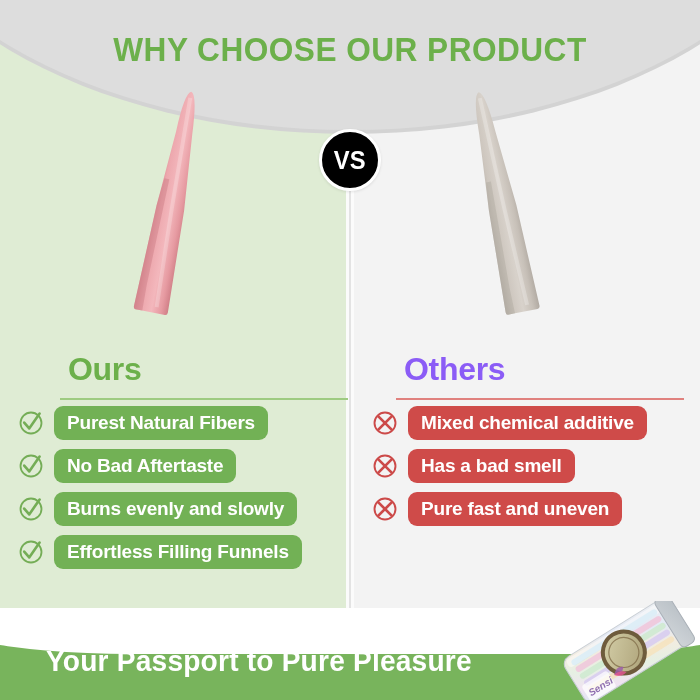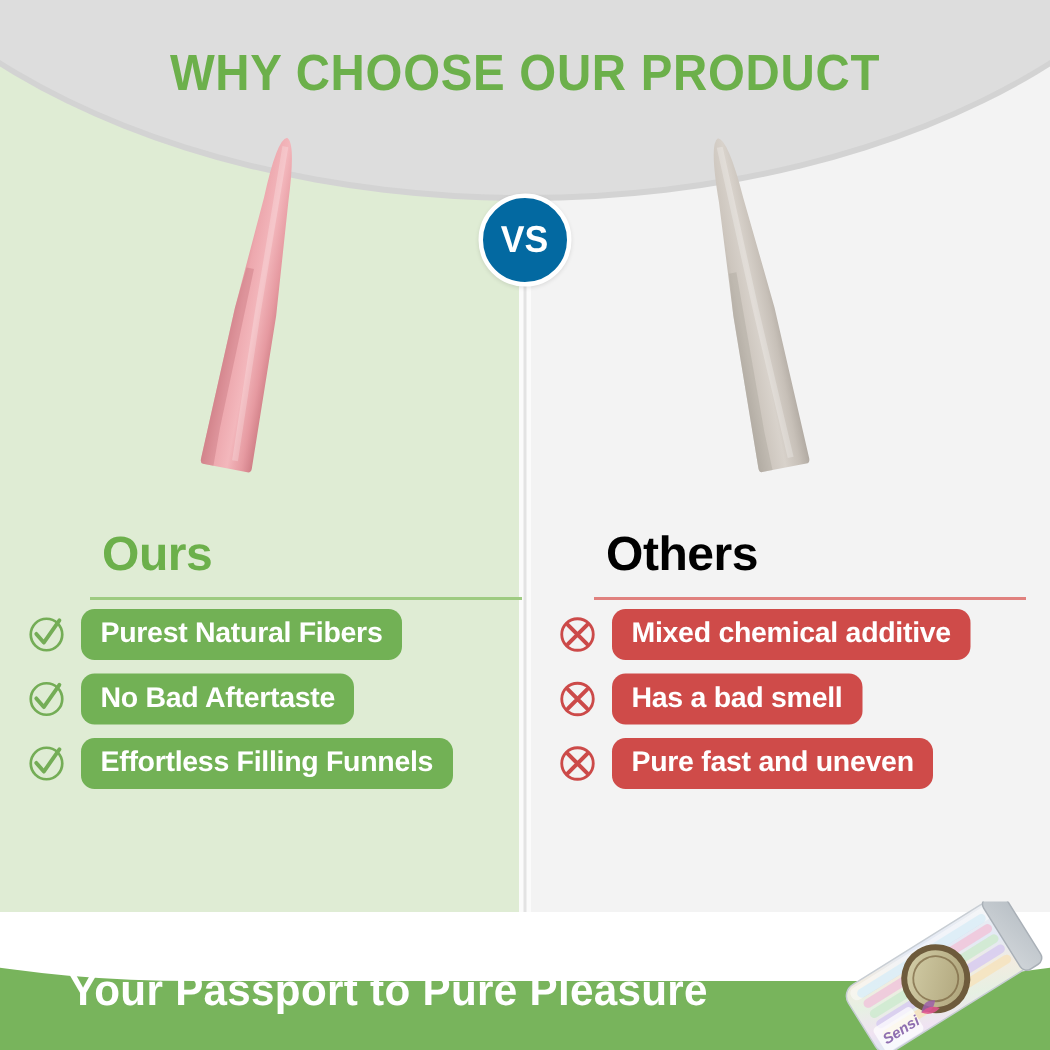--- a/index.html
+++ b/index.html
@@ -89,21 +89,21 @@
     left:349px;top:175px;
     width:2px;height:440px;
     background:#e3e3e3;
     z-index:7;
   }
   .vs-badge{
     position:absolute;
     left:319px;top:129px;
     width:62px;height:62px;
     border-radius:50%;
-    background:#0369a1;
+    background:#000000;
     border:3px solid #ffffff;
     box-sizing:border-box;
     z-index:9;
     display:flex;align-items:center;justify-content:center;
     box-shadow:0 1px 3px rgba(0,0,0,0.10);
   }
   .vs-badge span{
     color:#ffffff;
     font-size:25px;
     font-weight:bold;
@@ -116,21 +116,21 @@
   
   .heading{
     position:absolute;
     z-index:8;
     font-size:32px;
     font-weight:bold;
     font-family:"Liberation Sans","DejaVu Sans",sans-serif;
     letter-spacing:-0.3px;
   }
   .heading-ours{ left:68px; top:351px; color:#6cb04b; }
-  .heading-others{ left:404px; top:351px; color:#000000; }
+  .heading-others{ left:404px; top:351px; color:#8b5cf6; }
 
   .head-rule{
     position:absolute;
     z-index:8;
     height:1.5px;
   }
   .rule-ours{ left:60px; top:398px; width:288px; background:#9ecb81; }
   .rule-others{ left:396px; top:398px; width:288px; background:#e0817e; }
 
   
@@ -293,20 +293,29 @@
     <div class="row">
       <span class="row-icon">
         <svg viewBox="0 0 26 26" xmlns="http://www.w3.org/2000/svg">
           <circle cx="13" cy="13" r="10.5" fill="none" stroke="#74ad56" stroke-width="1.8"></circle>
           <path d="M6.2 12.6 L11.2 18.4 L21.6 3.6" fill="none" stroke="#74ad56" stroke-width="2.6" stroke-linecap="round" stroke-linejoin="round"></path>
         </svg>
       </span>
       <span class="pill pill-good">No Bad Aftertaste</span>
     </div>
 
+    <div class="row">
+      <span class="row-icon">
+        <svg viewBox="0 0 26 26" xmlns="http://www.w3.org/2000/svg">
+          <circle cx="13" cy="13" r="10.5" fill="none" stroke="#74ad56" stroke-width="1.8"></circle>
+          <path d="M6.2 12.6 L11.2 18.4 L21.6 3.6" fill="none" stroke="#74ad56" stroke-width="2.6" stroke-linecap="round" stroke-linejoin="round"></path>
+        </svg>
+      </span>
+      <span class="pill pill-good">Burns evenly and slowly</span>
+    </div>
 
     <div class="row">
       <span class="row-icon">
         <svg viewBox="0 0 26 26" xmlns="http://www.w3.org/2000/svg">
           <circle cx="13" cy="13" r="10.5" fill="none" stroke="#74ad56" stroke-width="1.8"></circle>
           <path d="M6.2 12.6 L11.2 18.4 L21.6 3.6" fill="none" stroke="#74ad56" stroke-width="2.6" stroke-linecap="round" stroke-linejoin="round"></path>
         </svg>
       </span>
       <span class="pill pill-good">Effortless Filling Funnels</span>
     </div>

